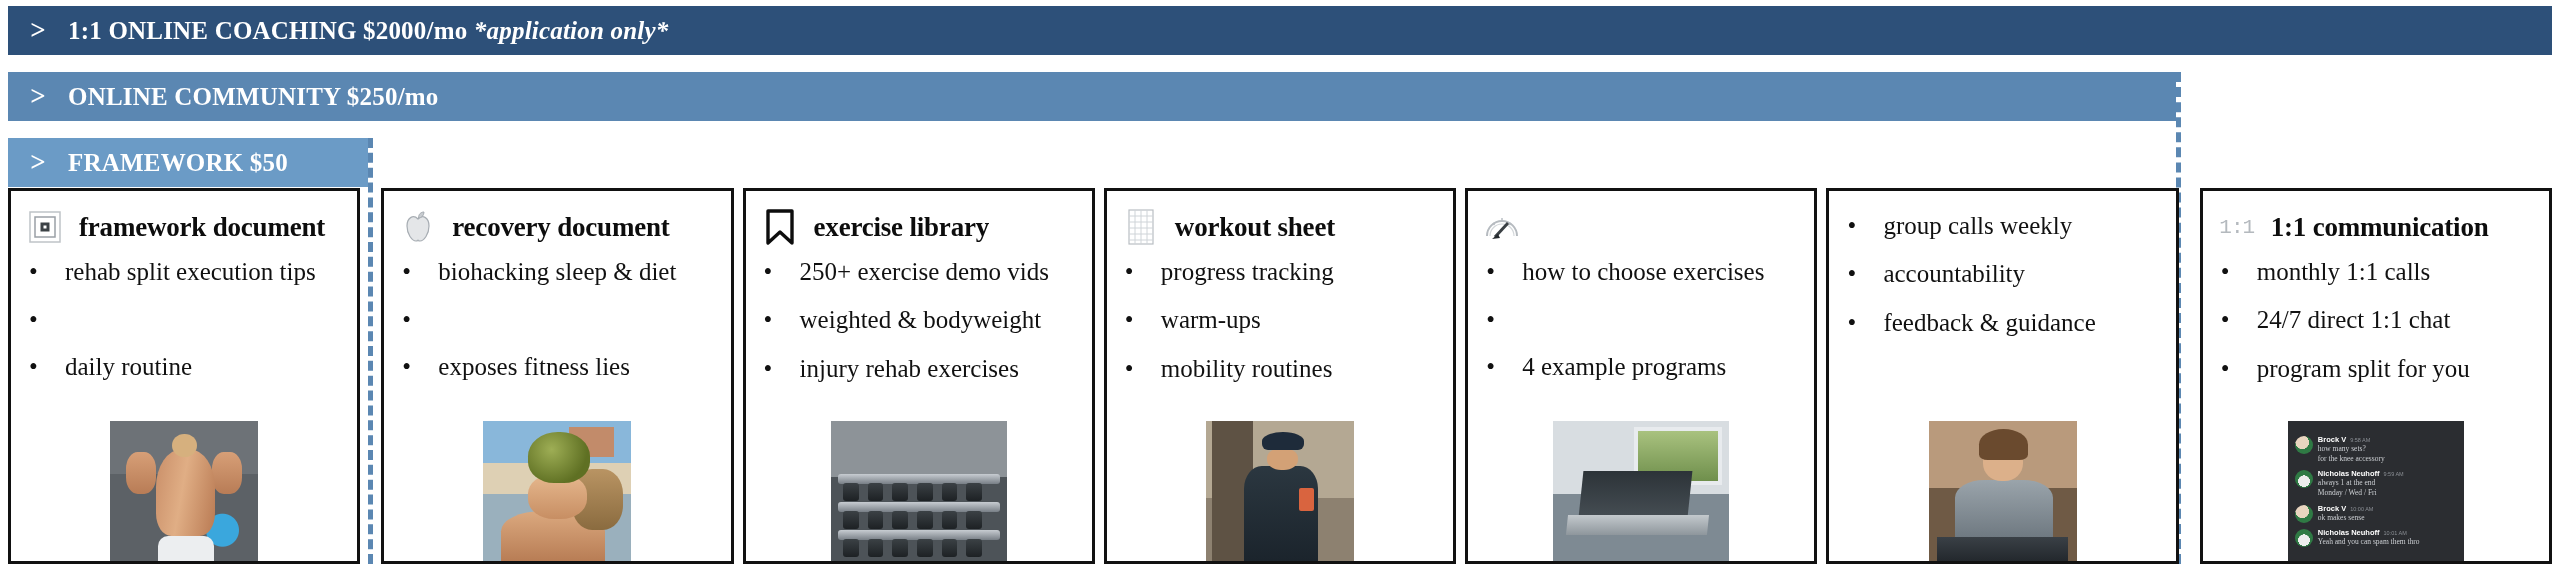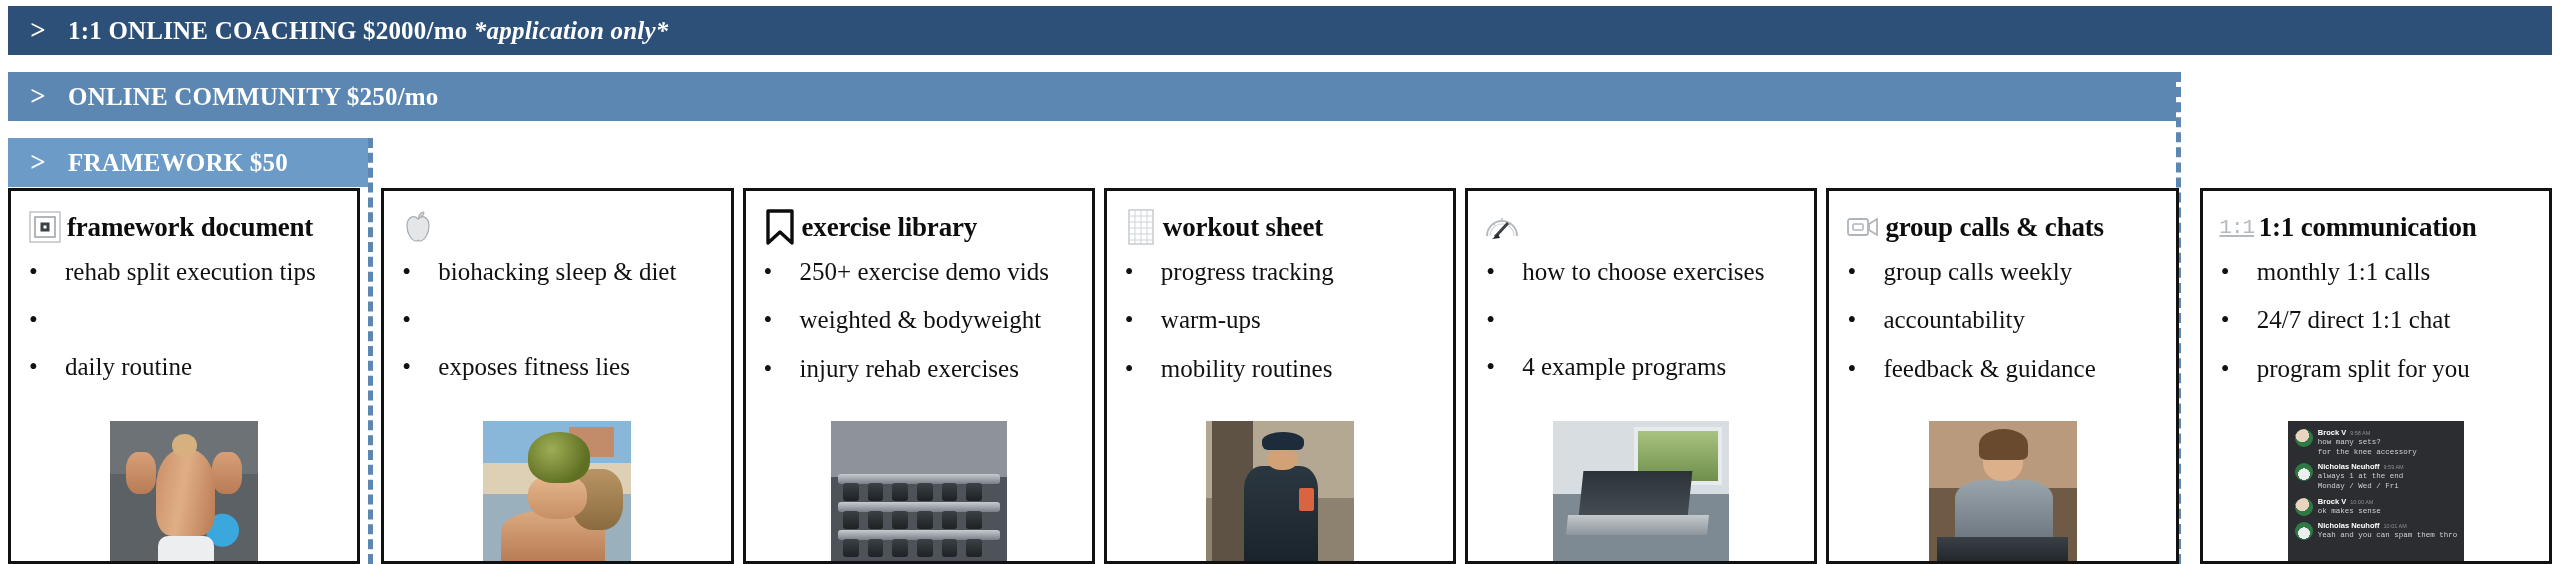--- a/index.html
+++ b/index.html
@@ -96,21 +96,21 @@
     padding: 6px 0 0 12px;
     height: 46px;
   }
   .card-icon {
     flex: none;
     width: 44px;
     height: 38px;
     display: flex;
     align-items: center;
     justify-content: center;
-    text-decoration: underline;
+    margin-right: 12px;
   }
   .card-icon svg { display: block; }
   .card-title {
     font-size: 27px;
     font-weight: bold;
     color: #0d0d0d;
     white-space: nowrap;
     letter-spacing: -.2px;
   }
 
@@ -260,41 +260,41 @@
     background: linear-gradient(#9aa4ab,#6e7880); border-radius:30% 30% 0 0;
   }
   .ph-guy .lapv {
     position:absolute; left:6%; bottom:0; width:88%; height:17%;
     background: linear-gradient(#3a4046,#23282d);
   }
 
   
   .chat {
     background: #2b2d31;
-    padding: 7px 6px 0 7px;
+    padding: 14px 6px 0 7px;
   }
   .chat-msg { display: flex; margin-bottom: 5px; }
   .chat-av {
     flex: none; width: 18px; height: 18px; border-radius: 50%;
     margin-right: 5px; margin-top: 1px;
   }
   .chat-av.a1 { background: radial-gradient(circle at 40% 35%, #e9d5bf 0 42%, #2f7a44 43% 100%); }
   .chat-av.a2 { background: radial-gradient(circle at 50% 62%, #ededed 0 40%, #2f7a44 41% 100%); }
   .chat-body { min-width: 0; }
   .chat-line1 { display: flex; align-items: baseline; gap: 4px; white-space: nowrap; }
   .chat-name {
     font-family: "Liberation Sans", sans-serif;
     font-size: 7.5px; font-weight: bold; color: #ffffff;
   }
   .chat-time {
     font-family: "Liberation Sans", sans-serif;
     font-size: 5.5px; color: #8b8f95;
   }
   .chat-text {
-    font-family: Liberation Mono, monospace;
+    font-family: Liberation Serif, serif;
     font-size: 7.5px; color: #cdd0d4; line-height: 1.35; white-space: nowrap;
   }
 </style>
 </head>
 <body>
 
 <div class="page">
 
   <div class="tier-bar" id="tier-coaching">
     <span class="chev">&gt;</span>
@@ -354,20 +354,21 @@
     </div>
 
     <div class="card after-divider">
       <div class="card-head">
         <span class="card-icon">
           <svg width="30" height="34" viewBox="0 0 30 34">
             <path d="M15 9 C10 4 4 8 4 16 C4 24 9 31 13 31 C14.6 31 15.4 30 15 30 C14.6 30 15.4 31 17 31 C21 31 26 24 26 16 C26 8 20 4 15 9 Z" fill="#e4e6e8" stroke="#a7adb3" stroke-width="1.2"></path>
             <path d="M15.5 8 C15.5 4 18 2 21 2 C21 5.5 18.5 8 15.5 8 Z" fill="#c8ccd0" stroke="#a7adb3" stroke-width="1"></path>
           </svg>
         </span>
+        <span class="card-title">recovery document</span>
       </div>
       <ul class="bullets">
         <li>
             <span class="dot">•</span>
             <span class="btxt">biohacking sleep &amp; diet</span>
           </li>
         <li>
             <span class="dot">•</span>
           </li>
         <li>
@@ -491,30 +492,20 @@
           </li>
       </ul>
       <div class="card-photo wide ph-desk">
         <div class="winv"></div>
           <div class="lid"></div>
           <div class="base"></div>
       </div>
     </div>
 
     <div class="card">
-      <div class="card-head">
-        <span class="card-icon">
-          <svg width="34" height="26" viewBox="0 0 34 26">
-            <rect x="2" y="5" width="20" height="16" rx="2" fill="none" stroke="#b0b5ba" stroke-width="1.8"></rect>
-            <rect x="7" y="10" width="10" height="6" rx="1" fill="none" stroke="#b0b5ba" stroke-width="1.5"></rect>
-            <path d="M23 10 L31 5 V21 L23 16 Z" fill="none" stroke="#b0b5ba" stroke-width="1.8"></path>
-          </svg>
-        </span>
-        <span class="card-title">group calls &amp; chats</span>
-      </div>
       <ul class="bullets">
         <li>
             <span class="dot">•</span>
             <span class="btxt">group calls weekly</span>
           </li>
         <li>
             <span class="dot">•</span>
             <span class="btxt">accountability</span>
           </li>
         <li>

